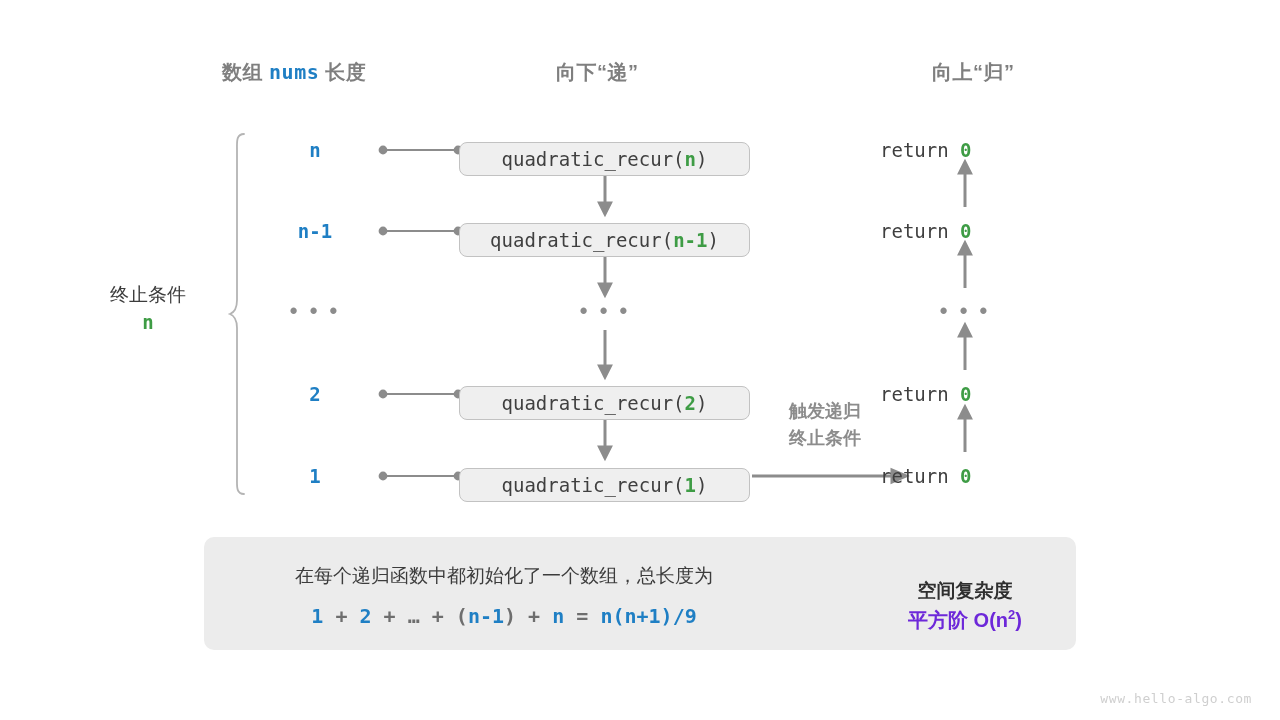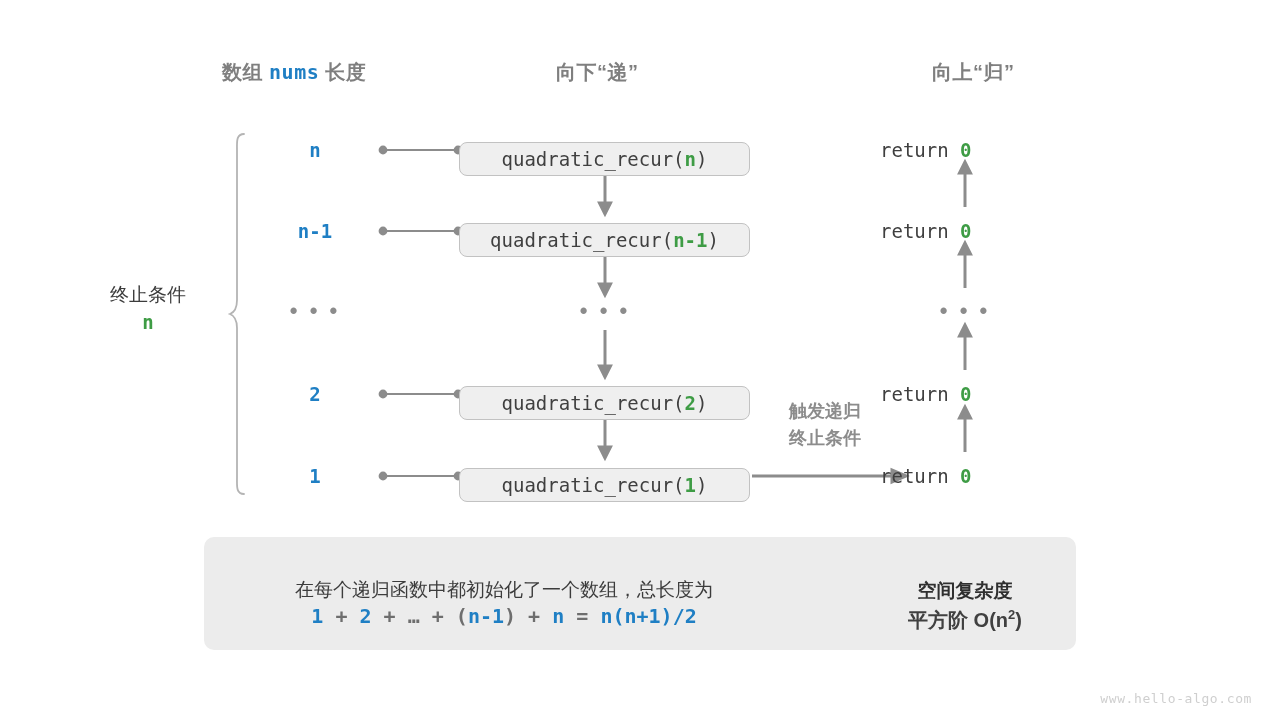--- a/index.html
+++ b/index.html
@@ -148,21 +148,21 @@
     display: block;
     font-size: 19px;
     font-weight: bold;
     color: #2f2f2f;
     margin-top: 14px;
   }
   .summary-right .value {
     display: block;
     font-size: 20px;
     font-weight: bold;
-    color: #404040;
+    color: #6d28d9;
   }
   .summary-right .value sup { font-size: 13px; }
 
   
   .watermark {
     position: absolute;
     right: 28px;
     bottom: 14px;
     font-family: "DejaVu Sans Mono", "Liberation Mono", monospace;
     font-size: 13px;
@@ -298,34 +298,34 @@
     <span>return</span>&nbsp;<span class="val">0</span>
   </div>
 
   <div class="trigger-note" style="left:750px; top:398px; width:150px;">
     <div>触发递归</div>
     <div>终止条件</div>
   </div>
 
   <div class="summary" style="left:204px; top:537px; width:872px; height:113px;"></div>
 
-  <div class="summary-text summary-line1" style="left:224px; top:577px; width:560px;font-family:Liberation Serif, serif;">在每个递归函数中都初始化了一个数组，总长度为</div>
+  <div class="summary-text summary-line1" style="left:224px; top:563px; width:560px;font-family:Liberation Serif, serif;">在每个递归函数中都初始化了一个数组，总长度为</div>
 
   <div class="summary-text summary-formula" style="left:224px; top:604px; width:560px;">
     <span class="b">1</span>
     <span class="g">+</span>
     <span class="b">2</span>
     <span class="g">+</span>
     <span class="g">…</span>
     <span class="g">+</span>
     <span class="g">(</span><span class="b">n-1</span><span class="g">)</span>
     <span class="g">+</span>
     <span class="b">n</span>
     <span class="g">=</span>
-    <span class="b">n(n+1)/2</span>
+    <span class="b">n(n+1)/9</span>
   </div>
 
   <div class="summary-right" style="left:870px; top:562px; width:190px;">
     <span class="title">空间复杂度</span>
     <span class="value"><span>平方阶 </span><span>O(n</span><sup>2</sup><span>)</span></span>
   </div>
 
   <div class="watermark">www.hello-algo.com</div>
 
 </div>

